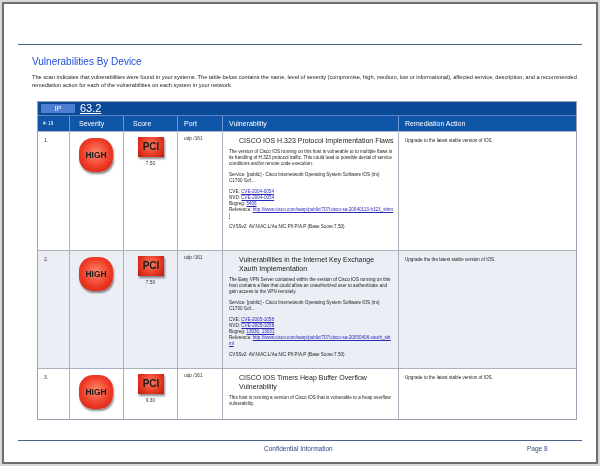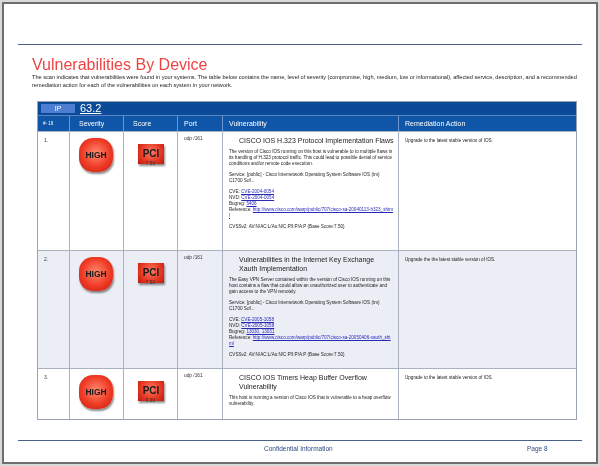--- a/index.html
+++ b/index.html
@@ -15,21 +15,21 @@
   .hdr {
     position: absolute; left: 14px; right: 14px; top: 27px; height: 13px;
     font-size: 7.5px; color: #2c4a7e;
   }
   .hdr .l { position: absolute; left: 0; top: 0; }
   .hdr .r { position: absolute; right: 12px; top: 0; }
   .hdr-line {
     position: absolute; left: 14px; right: 14px; top: 40px; height: 1px; background: #4a6286;
   }
   .title {
-    position: absolute; left: 28px; top: 52px; font-size: 16px; color: #ef4444;
+    position: absolute; left: 28px; top: 52px; font-size: 10px; color: #1d4ed8;
   }
   .intro {
     position: absolute; left: 28px; top: 70px; width: 545px;
     font-size: 5.6px; line-height: 7.6px; color: #222;
   }
   .tbl {
     position: absolute; left: 33px; top: 97px; width: 538px;
     border: 1px solid #9aa3b3;
   }
   .ipbar {
@@ -63,21 +63,21 @@
   .sev-badge {
     position: absolute; left: 9px; top: 6px; width: 34px; height: 34px;
     background: radial-gradient(circle at 50% 45%, #ff8a70 0%, #ef3b26 55%, #c41d10 100%);
     box-shadow: 1px 2px 2px rgba(0,0,0,0.45);
     color: #1a1a1a; font-weight: bold; font-size: 8.5px; line-height: 34px; text-align: center; border-radius: 14px;
   }
   .pci-badge {
     position: absolute; left: 14px; top: 5px; width: 26px; height: 20px;
     background: radial-gradient(circle at 50% 40%, #ff7a63 0%, #e43622 60%, #b91b10 100%);
     box-shadow: 1px 2px 2px rgba(0,0,0,0.45);
-    color: #1a1a1a; font-weight: bold; font-size: 10px; line-height: 20px; text-align: center; margin-top: 7px;
+    color: #1a1a1a; font-weight: bold; font-size: 10px; line-height: 20px; text-align: center;
   }
   .score { position: absolute; left: 0; width: 100%; top: 29px; font-size: 4.8px; text-align: center; color: #333; }
   .port { font-size: 4.8px; color: #333; padding: 4px 0 0 6px; }
   .vuln { padding: 4px 4px 4px 6px; font-size: 4.6px; color: #222; line-height: 6px; }
   .vuln .vt { font-size: 7px; line-height: 9px; color: #222; padding-left: 10px; margin-bottom: 4px; }
   .vuln p { margin: 0 0 5px 0; }
   .vuln a { color: #2a2ab8; text-decoration: underline; }
   .rem { font-size: 4.6px; color: #222; padding: 6px 0 0 6px; }
 
   .ftr-line {

